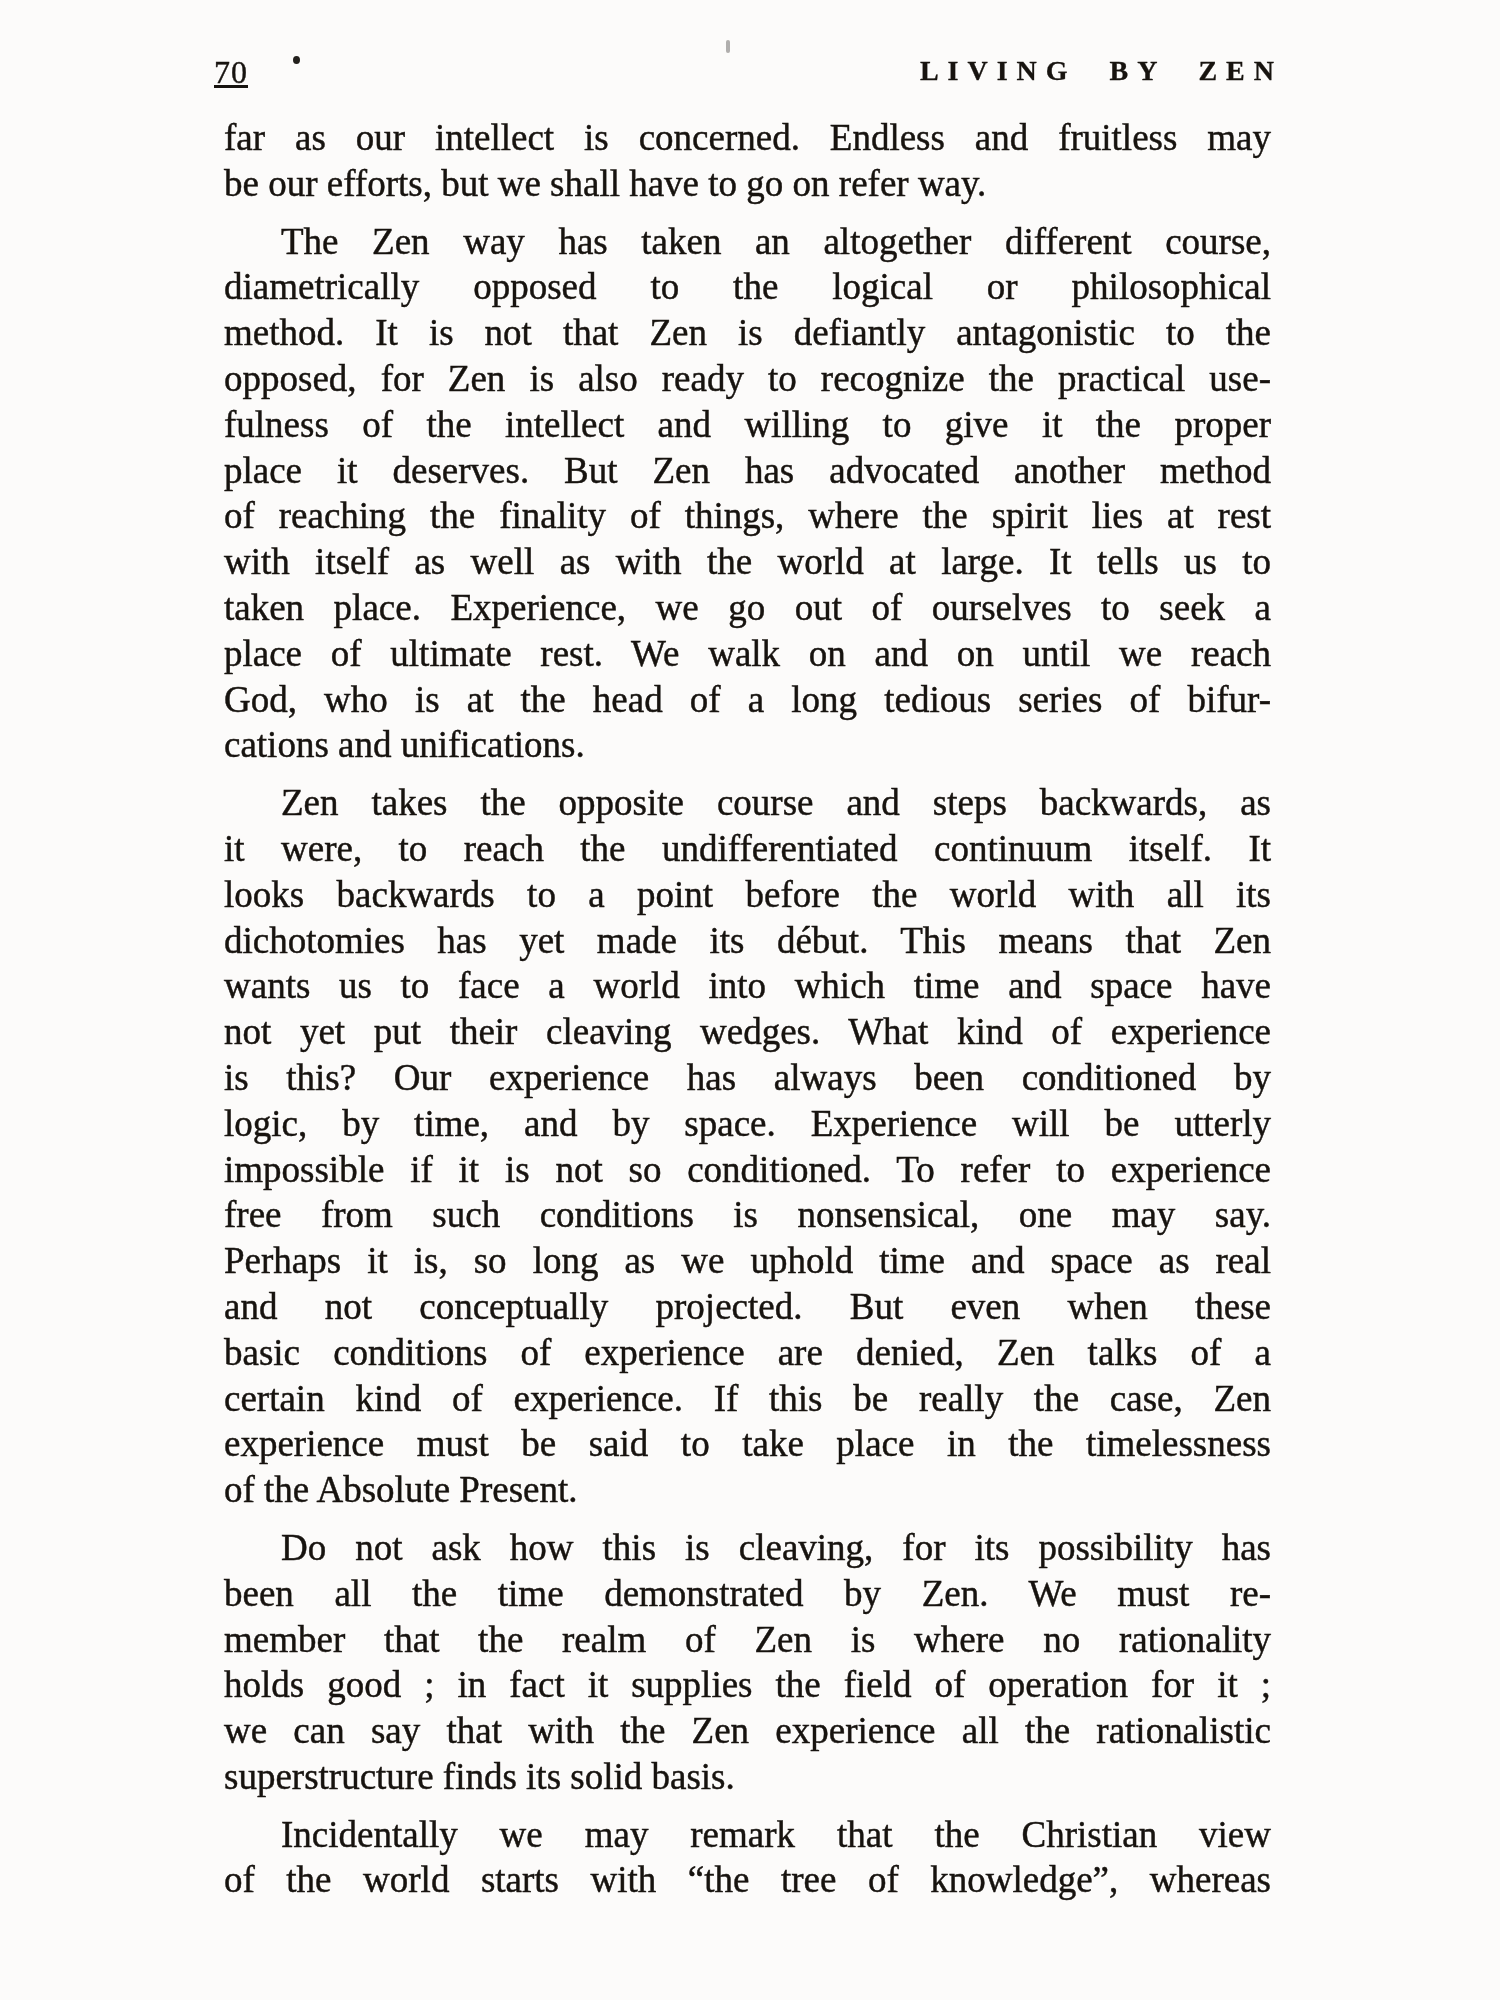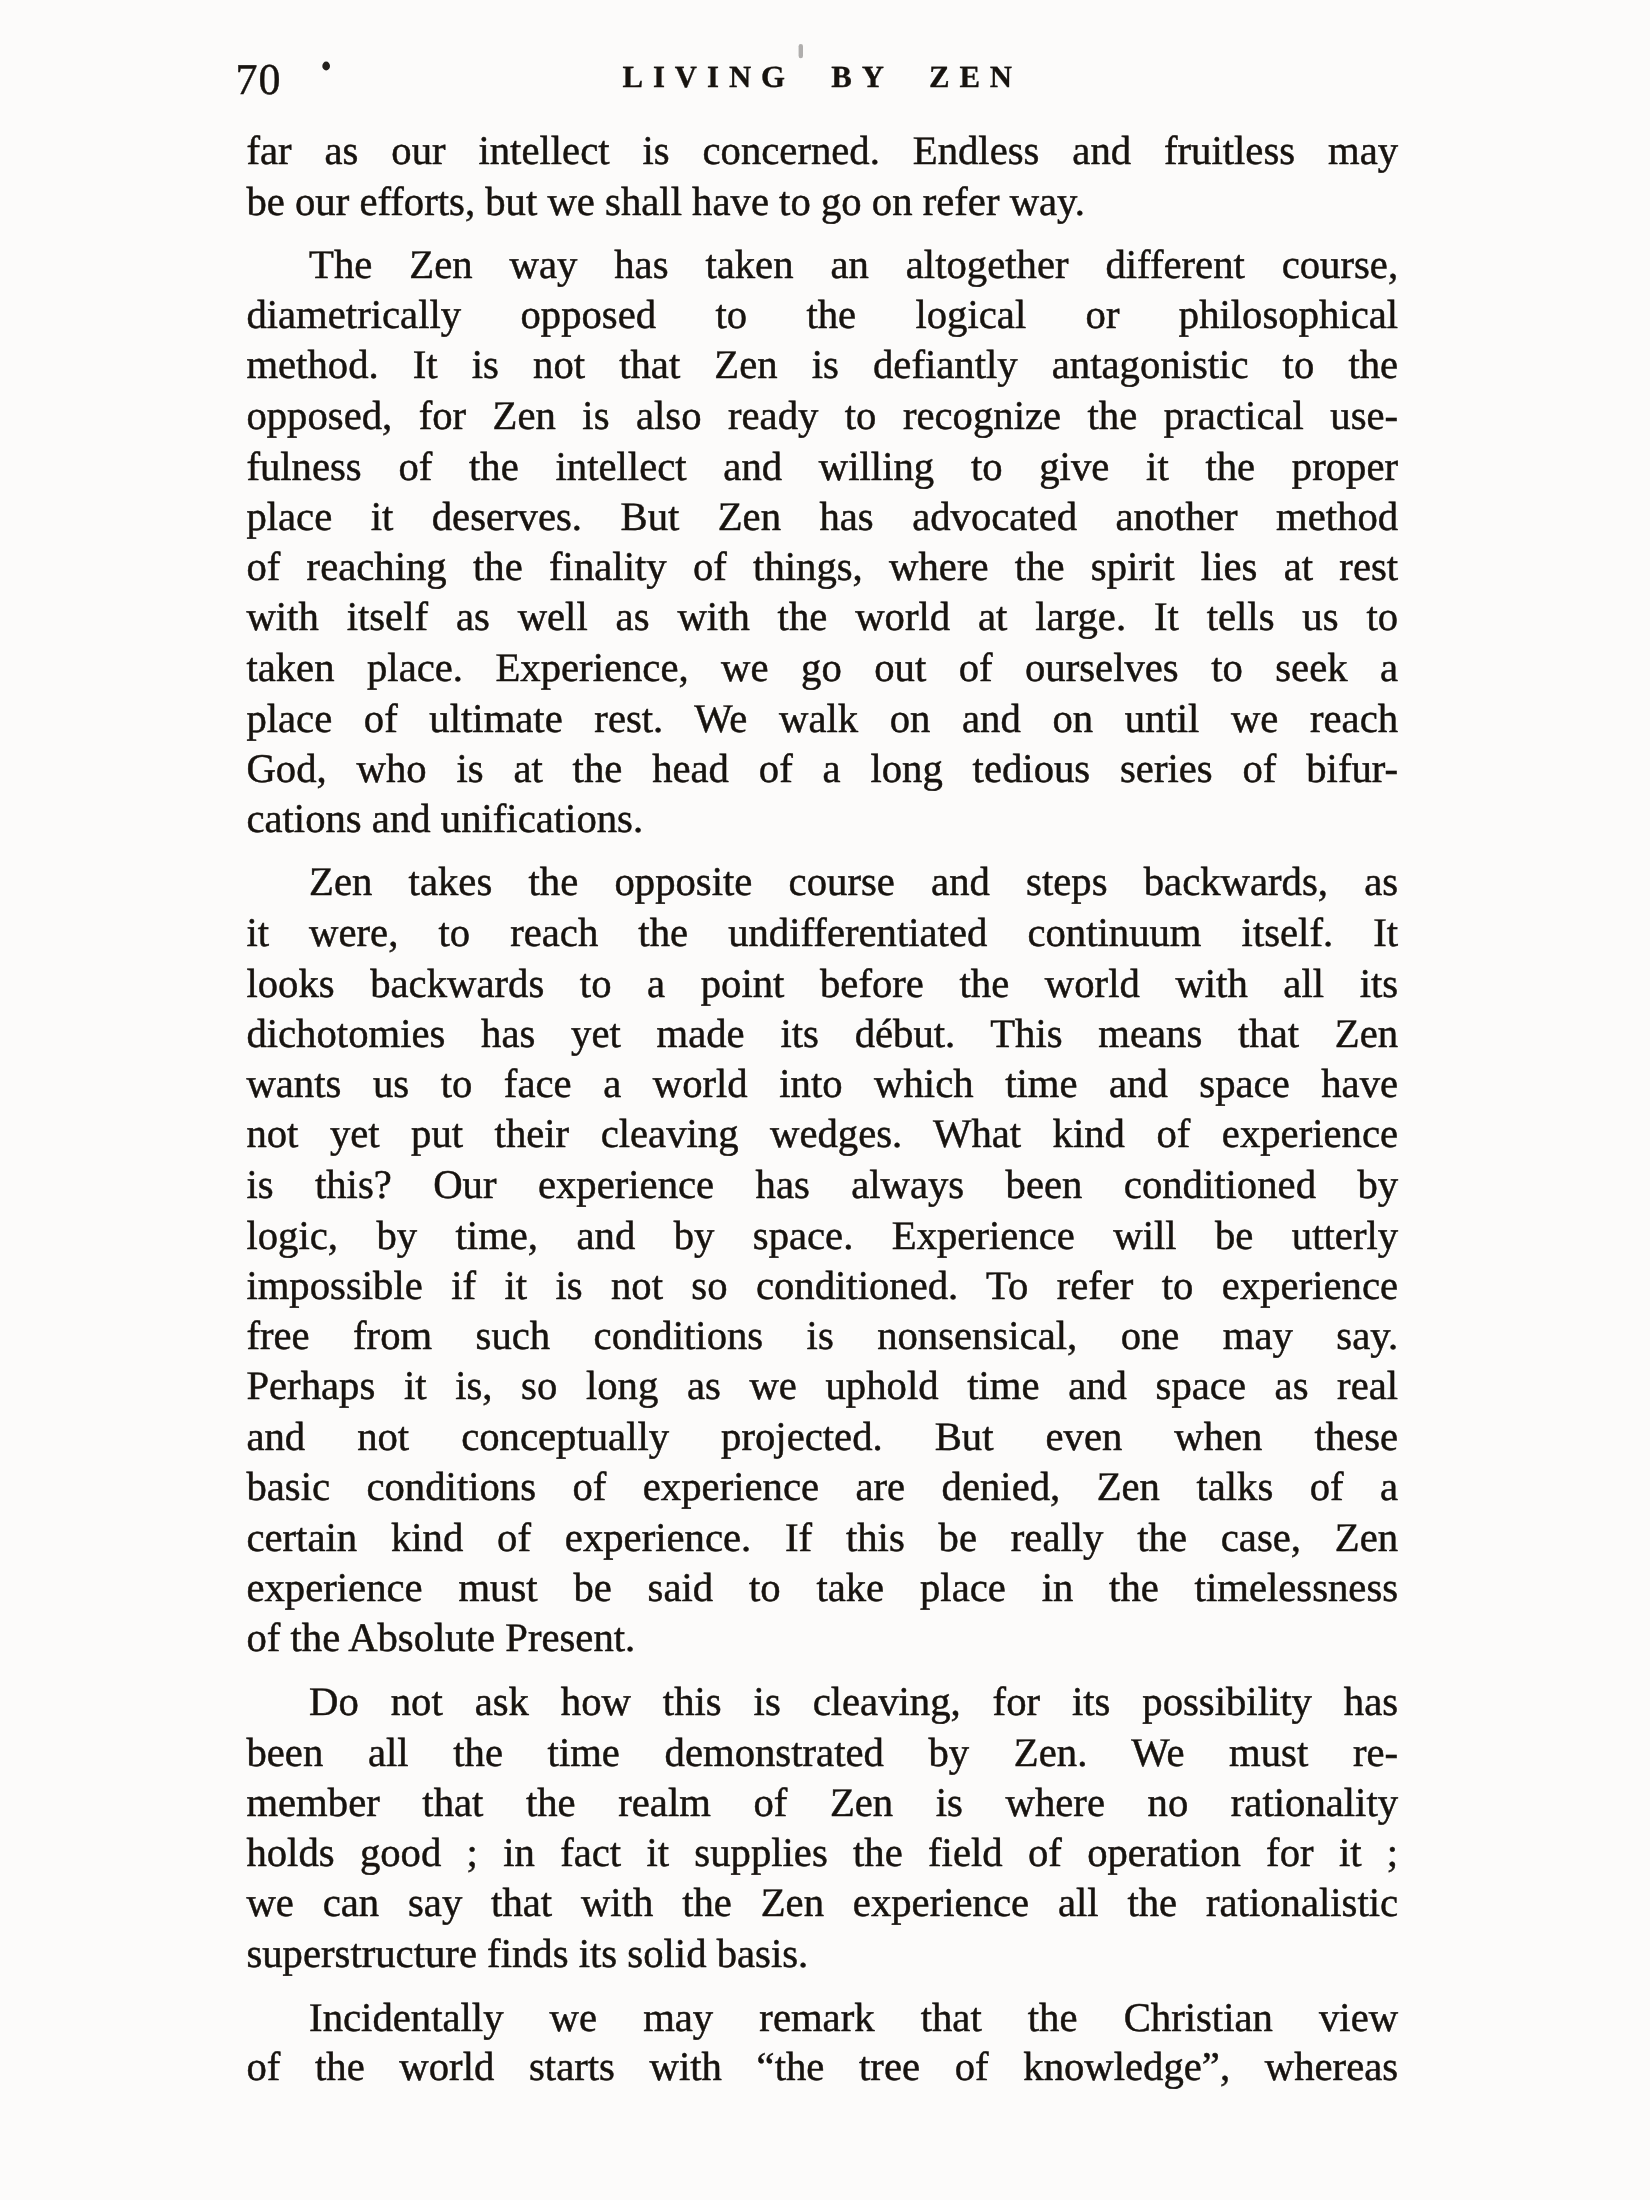--- a/index.html
+++ b/index.html
@@ -21,32 +21,33 @@
     position: absolute;
     left: 212px;
     top: 52px;
     width: 1071px;
     height: 42px;
   }
   .pagenum {
     position: absolute;
     left: 2px;
     top: 4px;
-    font-size: 40px;
+    font-size: 32px;
     line-height: 32px;
     letter-spacing: 1px;
     font-weight: normal;
+    text-decoration: underline;
     -webkit-text-stroke: 0.4px #17130f;
   }
   .runtitle {
     position: absolute;
     left: 0;
     right: 0;
     top: 2px;
-    text-align: center;
+    text-align: right;
     font-size: 28px;
     line-height: 34px;
     font-weight: bold;
     letter-spacing: 9px;
     word-spacing: 17px;
     -webkit-text-stroke: 0.3px #17130f;
   }
   
   .speck {
     position: absolute;

